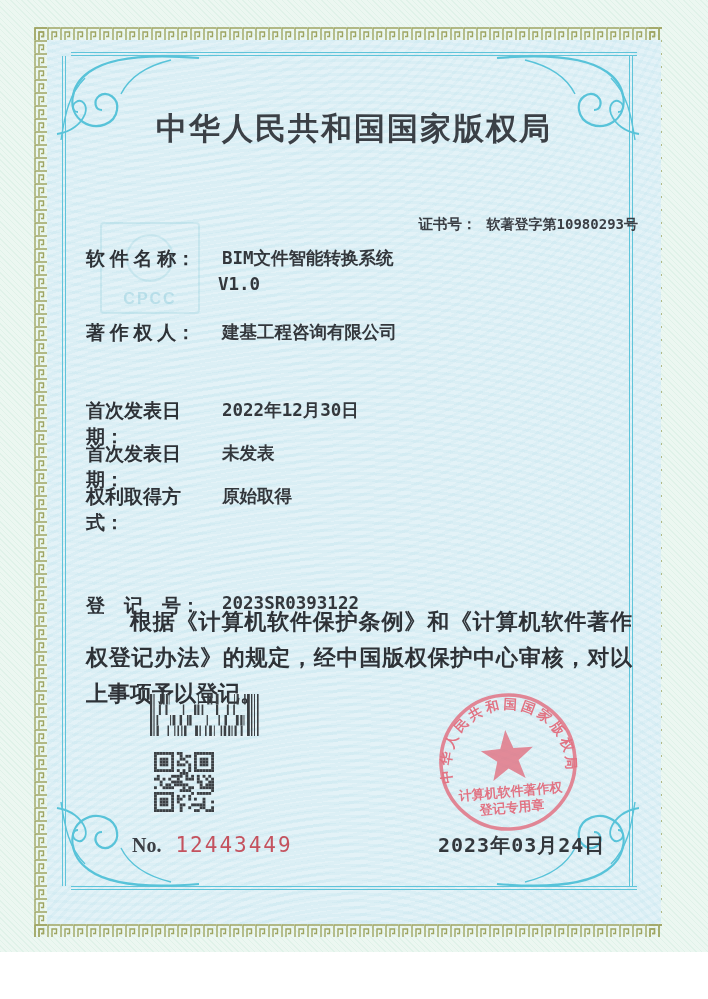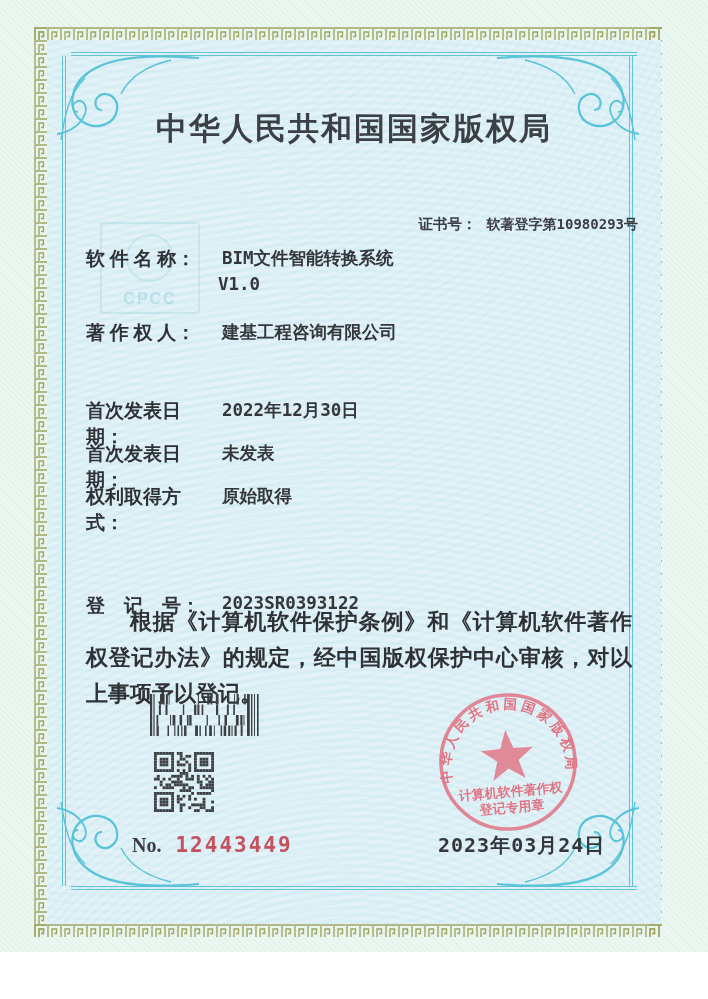--- a/index.html
+++ b/index.html
@@ -68,21 +68,21 @@
     font-size:22px;line-height:36px;font-weight:700;color:#2e3237;
     text-indent:2em;text-align:justify;
   }
 
   .barcode{position:absolute;left:150px;top:694px;width:110px;height:42px;}
   .qrcode{position:absolute;left:154px;top:752px;width:60px;height:60px;}
 
   .serial{position:absolute;left:132px;top:833px;font-size:20px;font-weight:700;color:#3a3e44;}
   .serial .num{
     font-family:"DejaVu Sans Mono","Liberation Mono",monospace;
-    color:#c4525e;font-size:21px;letter-spacing:2px;margin-left:14px;font-weight:700;
+    color:#c4525e;font-size:21px;letter-spacing:2px;margin-left:14px;font-weight:400;
   }
 
   .seal{position:absolute;left:436px;top:690px;width:144px;height:144px;transform:rotate(-5deg);opacity:.92;}
   .issue-date{
     position:absolute;left:438px;top:832px;font-size:20px;font-weight:700;
     color:#33373c;letter-spacing:1px;z-index:5;
     font-family:"DejaVu Sans Mono","Liberation Mono",monospace;
   }
 
   .watermark{

